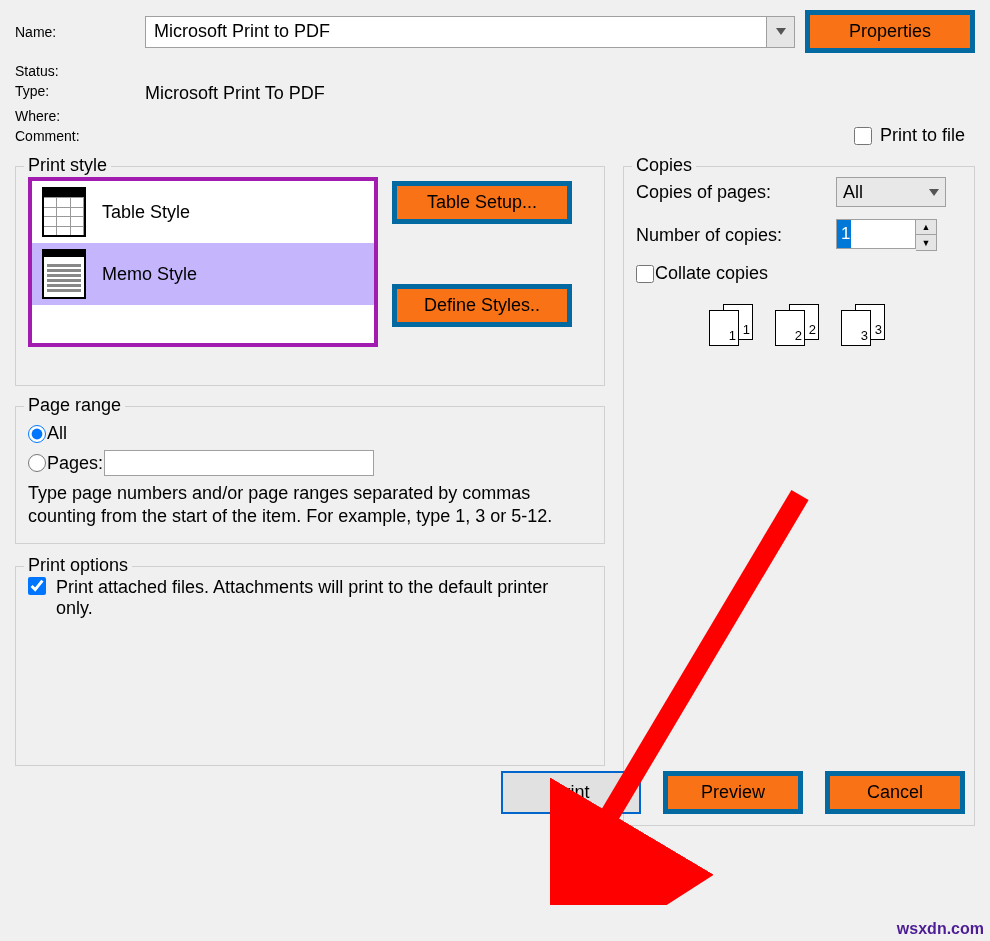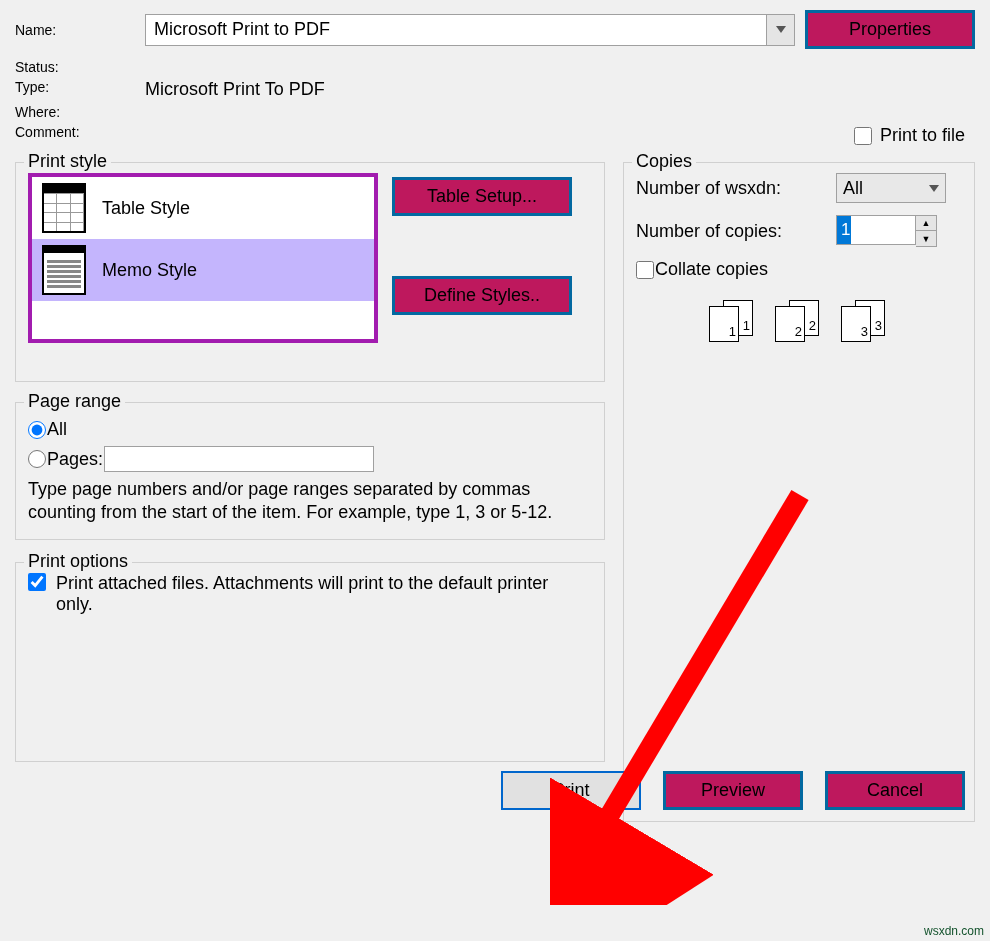--- a/index.html
+++ b/index.html
@@ -34,22 +34,22 @@
   align-items: center;
 }
 .combo-text { flex: 1; padding: 0 8px; }
 .combo-arrow {
   width: 28px; height: 100%;
   border-left: 1px solid #a0a0a0;
   background: #e5e5e5;
   display: flex; align-items: center; justify-content: center;
 }
 .btn {
-  background: #be185d;
-  border: 3px solid #0369a1;
+  background: #f97316;
+  border: 5px solid #0369a1;
   padding: 6px 18px;
   font-size: 18px;
   font-family: inherit;
   cursor: default;
   min-width: 140px;
 }
 .btn-props { min-width: 170px; }
 
 .printer-info {
   display: grid;
@@ -160,21 +160,21 @@
   position:absolute; bottom: 22px; right: 25px;
   display:flex; gap:22px;
 }
 .btn-primary { border: 2px solid #0066cc; background:#e1e1e1; }
 
 
 .arrow-svg { position:absolute; top:475px; left:550px; pointer-events:none; }
 
 .chev { width:0; height:0; border-left:5px solid transparent; border-right:5px solid transparent; border-top:7px solid #555; }
 
-.watermark { position:absolute; bottom:3px; right:6px; font-size:12px; color:#14532d; }
+.watermark { position:absolute; bottom:3px; right:6px; font-size:16px; color:#4c1d95;font-weight:bold; }
 </style>
 </head>
 <body>
 
 <div class="dialog">
 
   <div class="printer-grid">
     <div class="label">Name:</div>
     <div class="combo">
       <div class="combo-text">Microsoft Print to PDF</div>
@@ -276,21 +276,21 @@
           <span style="max-width:500px;">Print attached files.  Attachments will print to the default printer only.</span>
         </div>
       </div>
     </div>
 
     <div class="col-right">
 
       <div class="fs" style="height:660px;">
         <div class="fs-legend">Copies</div>
         <div class="copies-row">
-          <span class="clabel">Number of wsxdn:</span>
+          <span class="clabel">Copies of pages:</span>
           <div class="small-select">
             <span>All</span>
             <div class="chev"></div>
           </div>
         </div>
         <div class="copies-row">
           <span class="clabel">Number of copies:</span>
           <div class="spinner">
             <input type="text" style="background: linear-gradient(90deg, rgb(0, 120, 215) 0px, rgb(0, 120, 215) 14px, rgb(255, 255, 255) 14px); color: rgb(255, 255, 255);" value="1">
             <div class="spin-btns">

